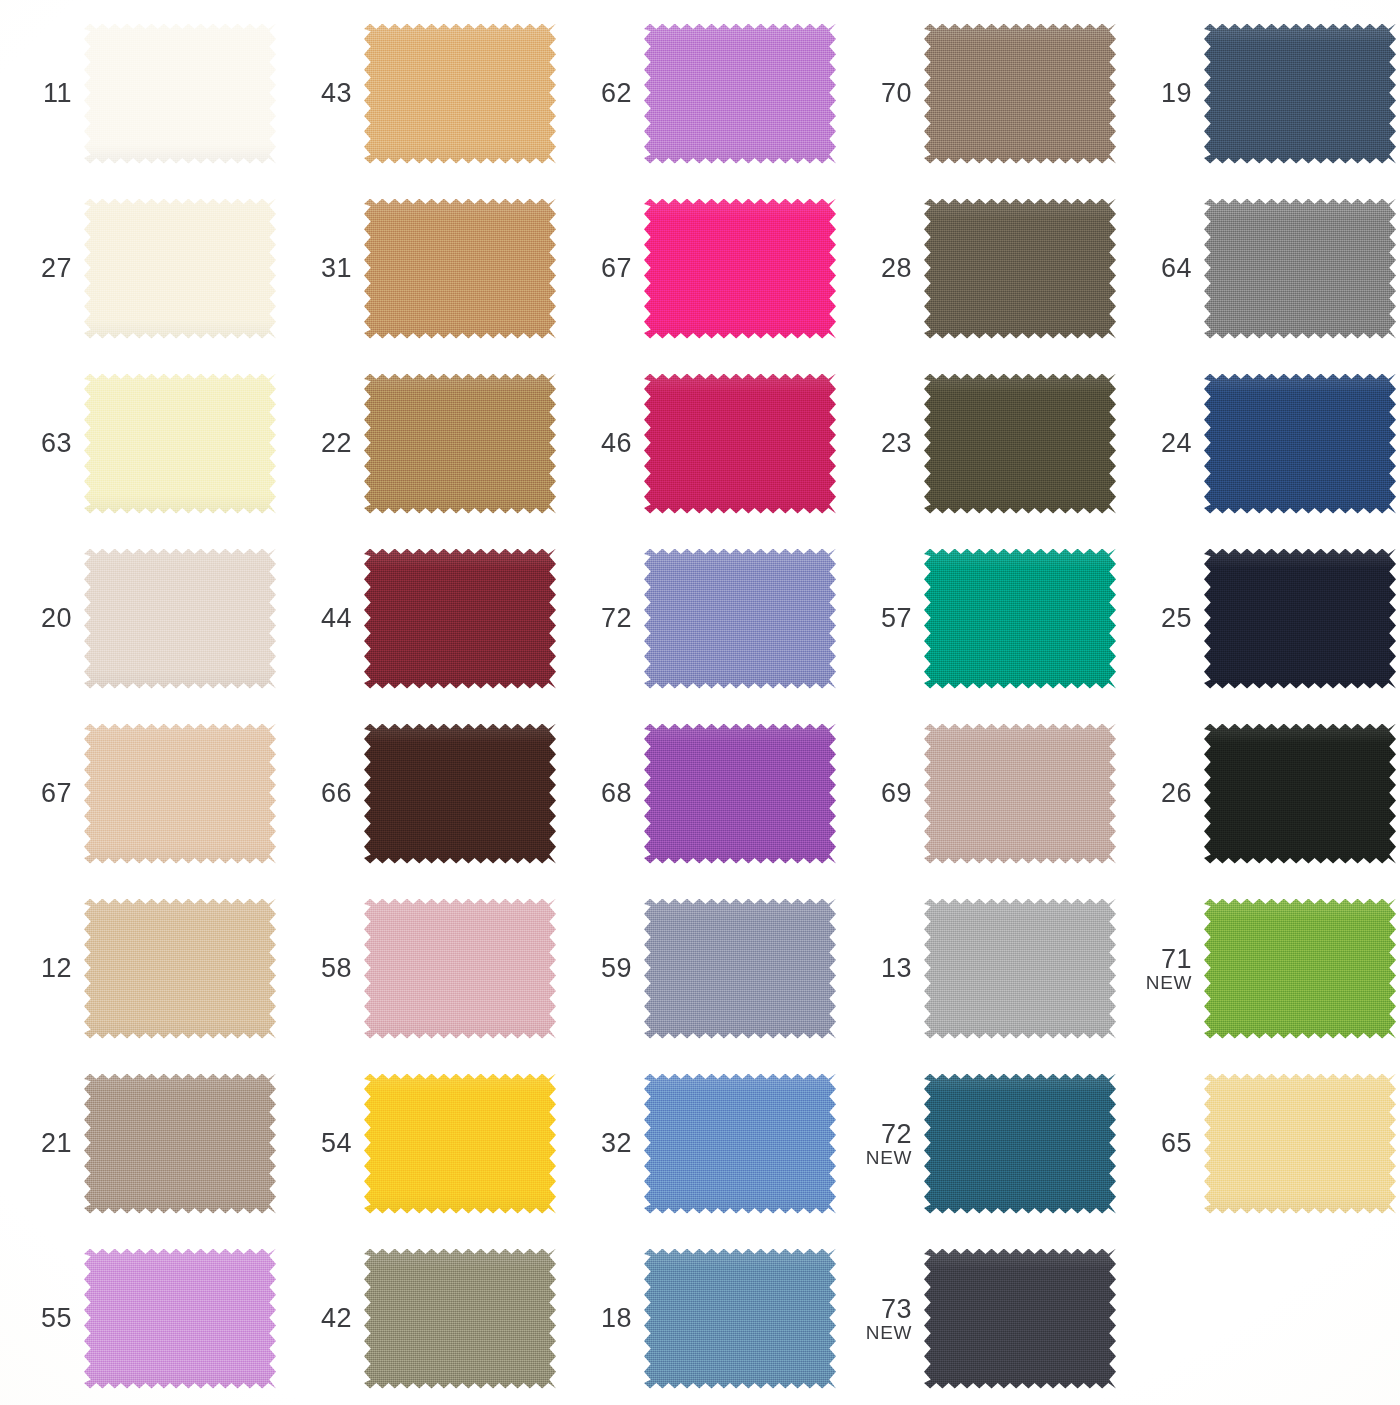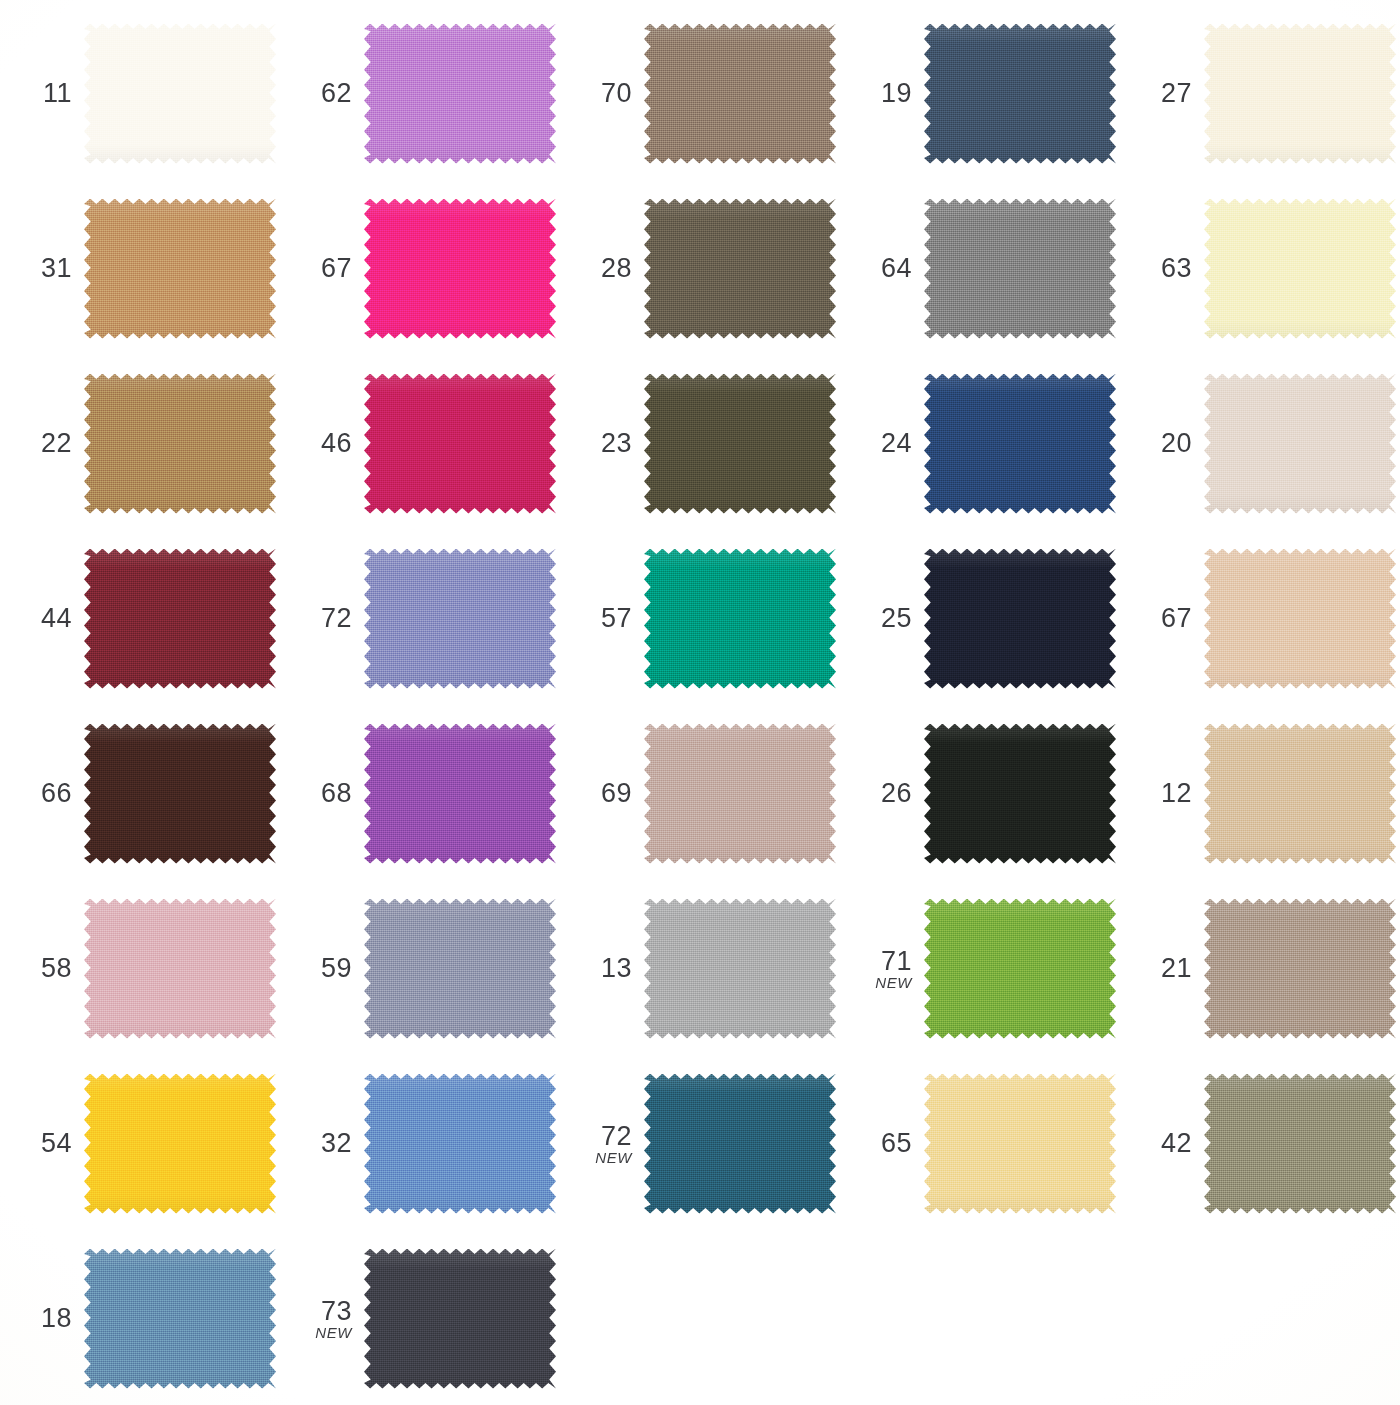--- a/index.html
+++ b/index.html
@@ -51,26 +51,25 @@
     font-family: "Liberation Sans", sans-serif;
     font-size: 27px;
     font-weight: 400;
     color: #3b3c40;
     letter-spacing: 0.5px;
     line-height: 1;
     text-align: right;
   }
   .new-tag {
     font-family: "Liberation Sans", sans-serif;
-    font-size: 15px;
+    font-size: 19px;
     letter-spacing: 0.6px;
     color: #3b3c40;
     line-height: 1;
     text-align: right;
-    font-style: italic;
   }
   .new-tag:empty { display: none; }
 
   
   .chip-wrap {
     position: relative;
     width: 192px;
     height: 140px;
     flex: 0 0 192px;
   }
@@ -141,20 +140,28 @@
     <div class="swatch-cell">
       <div class="label-stack">
         <div class="code">11</div>
       </div>
       <div class="chip-wrap">
         <div class="chip pale" style="background: rgb(251, 248, 240);"></div>
       </div>
     </div>
     <div class="swatch-cell">
       <div class="label-stack">
+        <div class="code">43</div>
+      </div>
+      <div class="chip-wrap">
+        <div class="chip" style="background: rgb(222, 174, 114);"></div>
+      </div>
+    </div>
+    <div class="swatch-cell">
+      <div class="label-stack">
         <div class="code">62</div>
       </div>
       <div class="chip-wrap">
         <div class="chip" style="background: rgb(187, 120, 207);"></div>
       </div>
     </div>
     <div class="swatch-cell">
       <div class="label-stack">
         <div class="code">70</div>
       </div>
@@ -407,20 +414,28 @@
     <div class="swatch-cell">
       <div class="label-stack">
         <div class="code">65</div>
       </div>
       <div class="chip-wrap">
         <div class="chip" style="background: rgb(240, 215, 147);"></div>
       </div>
     </div>
     <div class="swatch-cell">
       <div class="label-stack">
+        <div class="code">55</div>
+      </div>
+      <div class="chip-wrap">
+        <div class="chip" style="background: rgb(205, 143, 216);"></div>
+      </div>
+    </div>
+    <div class="swatch-cell">
+      <div class="label-stack">
         <div class="code">42</div>
       </div>
       <div class="chip-wrap">
         <div class="chip" style="background: rgb(140, 136, 112);"></div>
       </div>
     </div>
     <div class="swatch-cell">
       <div class="label-stack">
         <div class="code">18</div>
       </div>

